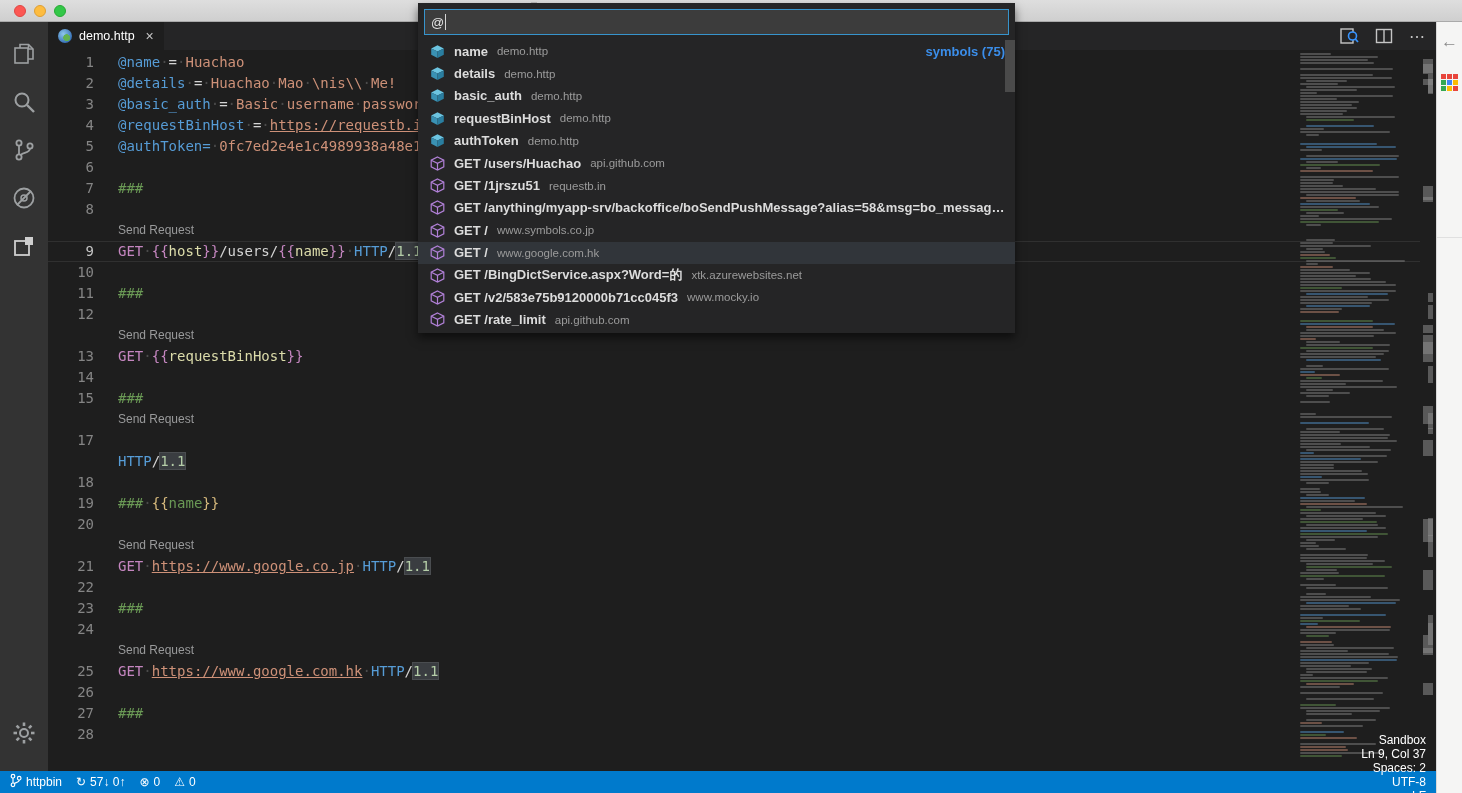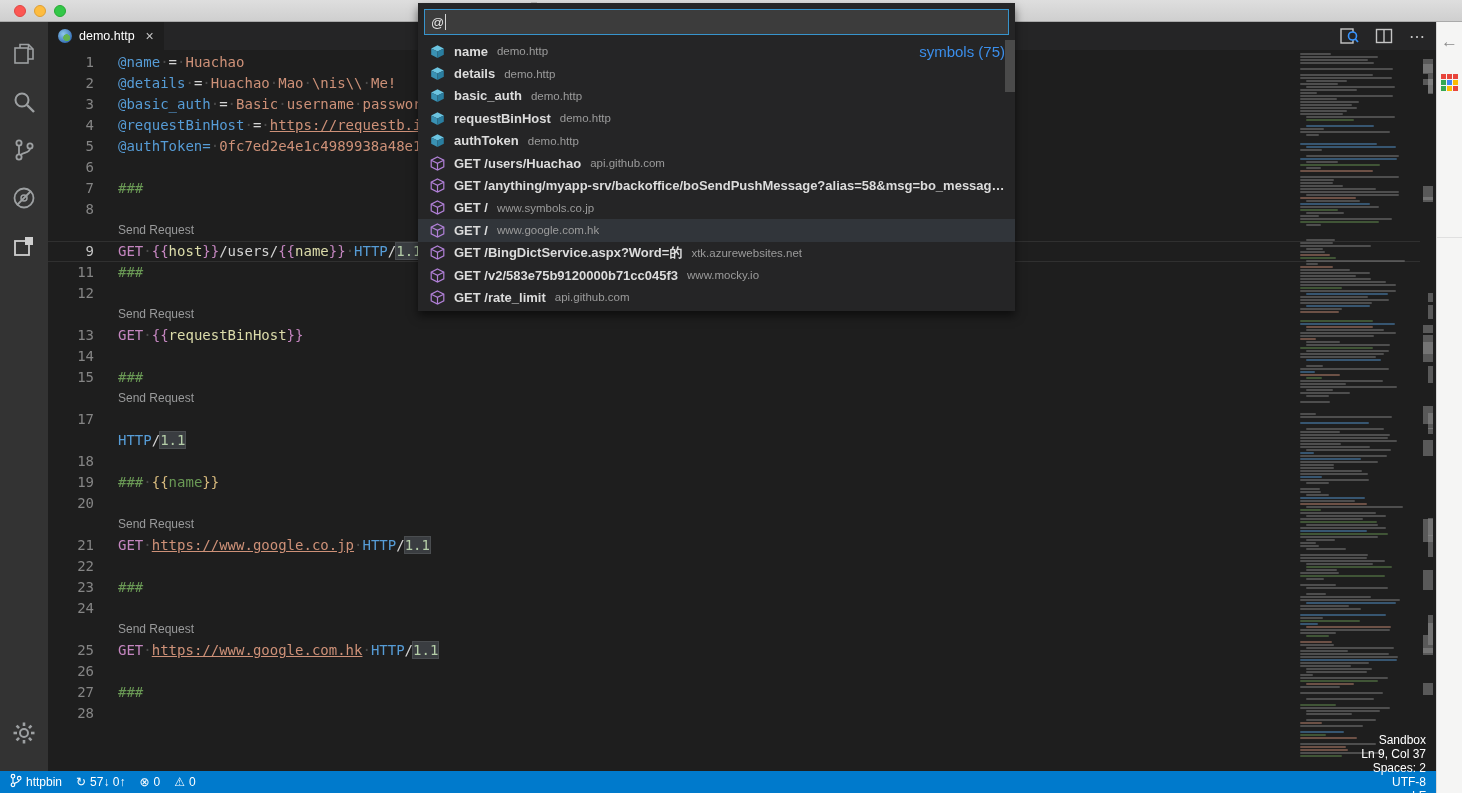--- a/index.html
+++ b/index.html
@@ -75,21 +75,21 @@
     font-size:13px; display:flex; align-items:center; padding:0 6px; cursor:text; }
   .caret { display:inline-block; width:1px; height:16px; background:#d4d4d4; margin-left:1px; }
   .qo-list { position:relative; }
   .qo-item { height:22.4px; display:flex; align-items:center; padding:0 10px 0 12px;
     cursor:pointer; }
   .qo-item.sel { background:#31353a; }
   .qo-icon { width:15px; margin-right:9px; flex:none; display:flex; align-items:center; }
   .qo-label { color:#dcdcdc; font-size:13px; font-weight:bold; white-space:nowrap; }
   .qo-detail { color:#9b9b9b; font-size:11.5px; margin-left:9px; white-space:nowrap;
     overflow:hidden; text-overflow:ellipsis; }
-  .qo-badge { margin-left:auto; color:#3b8eea; font-size:15px; flex:none; }
+  .qo-badge { margin-left:auto; color:#3b8eea; font-size:13px; flex:none;font-weight:bold; }
   .qo-scroll { position:absolute; right:0; top:0; width:10px; height:52px; background:#4a4a4a; }
 
   
   .statusbar { position:absolute; left:0; top:771px; width:1436px; height:22px;
     background:#007acc; color:#ffffff; font-size:12px; display:flex; align-items:center;
     padding:0 10px; z-index:40; }
   .sb-item { display:flex; align-items:center; gap:4px; margin-right:14px; cursor:pointer;
     white-space:nowrap; }
   .sb-right { margin-left:auto; display:flex; align-items:flex-end;flex-direction:column; }
   .sb-right .sb-item { margin-right:0; margin-left:16px; }
@@ -211,20 +211,21 @@
             <div class="row"><span class="gut">1</span><span class="cnt"><span class="tk-v">@name</span><span class="tk-w">·</span><span class="tk-o">=</span><span class="tk-w">·</span><span class="tk-s">Huachao</span></span></div>
             <div class="row"><span class="gut">2</span><span class="cnt"><span class="tk-v">@details</span><span class="tk-w">·</span><span class="tk-o">=</span><span class="tk-w">·</span><span class="tk-s">Huachao</span><span class="tk-w">·</span><span class="tk-s">Mao</span><span class="tk-w">·</span><span class="tk-s">\nis\\</span><span class="tk-w">·</span><span class="tk-s">Me!</span></span></div>
             <div class="row"><span class="gut">3</span><span class="cnt"><span class="tk-v">@basic_auth</span><span class="tk-w">·</span><span class="tk-o">=</span><span class="tk-w">·</span><span class="tk-s">Basic</span><span class="tk-w">·</span><span class="tk-s">username</span><span class="tk-w">·</span><span class="tk-s">password</span></span></div>
             <div class="row"><span class="gut">4</span><span class="cnt"><span class="tk-v">@requestBinHost</span><span class="tk-w">·</span><span class="tk-o">=</span><span class="tk-w">·</span><span class="tk-u">https://requestb.in</span></span></div>
             <div class="row"><span class="gut">5</span><span class="cnt"><span class="tk-v">@authToken=</span><span class="tk-w">·</span><span class="tk-s">0fc7ed2e4e1c4989938a48e1</span></span></div>
             <div class="row"><span class="gut">6</span><span class="cnt"></span></div>
             <div class="row"><span class="gut">7</span><span class="cnt"><span class="tk-c">###</span></span></div>
             <div class="row"><span class="gut">8</span><span class="cnt"></span></div>
             <div class="row lens"><span class="gut"></span><span class="cnt">Send Request</span></div>
             <div class="row cur"><span class="gut">9</span><span class="cnt"><span class="tk-m">GET</span><span class="tk-w">·</span><span class="tk-b">{{</span><span class="tk-vr">host</span><span class="tk-b">}}</span><span class="tk-o">/users/</span><span class="tk-b">{{</span><span class="tk-vr">name</span><span class="tk-b">}}</span><span class="tk-w">·</span><span class="tk-v">HTTP</span><span class="tk-o">/</span><span class="tk-h">1.1</span></span></div>
+            <div class="row"><span class="gut">10</span><span class="cnt"></span></div>
             <div class="row"><span class="gut">11</span><span class="cnt"><span class="tk-c">###</span></span></div>
             <div class="row"><span class="gut">12</span><span class="cnt"></span></div>
             <div class="row lens"><span class="gut"></span><span class="cnt">Send Request</span></div>
             <div class="row"><span class="gut">13</span><span class="cnt"><span class="tk-m">GET</span><span class="tk-w">·</span><span class="tk-b">{{</span><span class="tk-vr">requestBinHost</span><span class="tk-b">}}</span></span></div>
             <div class="row"><span class="gut">14</span><span class="cnt"></span></div>
             <div class="row"><span class="gut">15</span><span class="cnt"><span class="tk-c">###</span></span></div>
             <div class="row lens"><span class="gut"></span><span class="cnt">Send Request</span></div>
             <div class="row"><span class="gut">17</span></div>
             <div class="row"><span class="gut"></span><span class="cnt"><span class="tk-v">HTTP</span><span class="tk-o">/</span><span class="tk-h">1.1</span></span></div>
             <div class="row"><span class="gut">18</span><span class="cnt"></span></div>
@@ -585,20 +586,30 @@
           <span class="qo-label">GET /users/Huachao</span>
           <span class="qo-detail">api.github.com</span>
         </div>
         <div class="qo-item">
           <span class="qo-icon">
             <svg width="15" height="15" viewBox="0 0 15 15" fill="none">
               <path d="M7.5 1 L13.8 4.2 V10.8 L7.5 14 L1.2 10.8 V4.2 Z" stroke="#b180d7" stroke-width="1.2"></path>
               <path d="M1.2 4.2 L7.5 7.4 L13.8 4.2 M7.5 7.4 V14" stroke="#b180d7" stroke-width="1.2"></path>
             </svg>
           </span>
+          <span class="qo-label">GET /1jrszu51</span>
+          <span class="qo-detail">requestb.in</span>
+        </div>
+        <div class="qo-item">
+          <span class="qo-icon">
+            <svg width="15" height="15" viewBox="0 0 15 15" fill="none">
+              <path d="M7.5 1 L13.8 4.2 V10.8 L7.5 14 L1.2 10.8 V4.2 Z" stroke="#b180d7" stroke-width="1.2"></path>
+              <path d="M1.2 4.2 L7.5 7.4 L13.8 4.2 M7.5 7.4 V14" stroke="#b180d7" stroke-width="1.2"></path>
+            </svg>
+          </span>
           <span class="qo-label">GET /anything/myapp-srv/backoffice/boSendPushMessage?alias=58&amp;msg=bo_messag…</span>
         </div>
         <div class="qo-item">
           <span class="qo-icon">
             <svg width="15" height="15" viewBox="0 0 15 15" fill="none">
               <path d="M7.5 1 L13.8 4.2 V10.8 L7.5 14 L1.2 10.8 V4.2 Z" stroke="#b180d7" stroke-width="1.2"></path>
               <path d="M1.2 4.2 L7.5 7.4 L13.8 4.2 M7.5 7.4 V14" stroke="#b180d7" stroke-width="1.2"></path>
             </svg>
           </span>
           <span class="qo-label">GET /</span>

